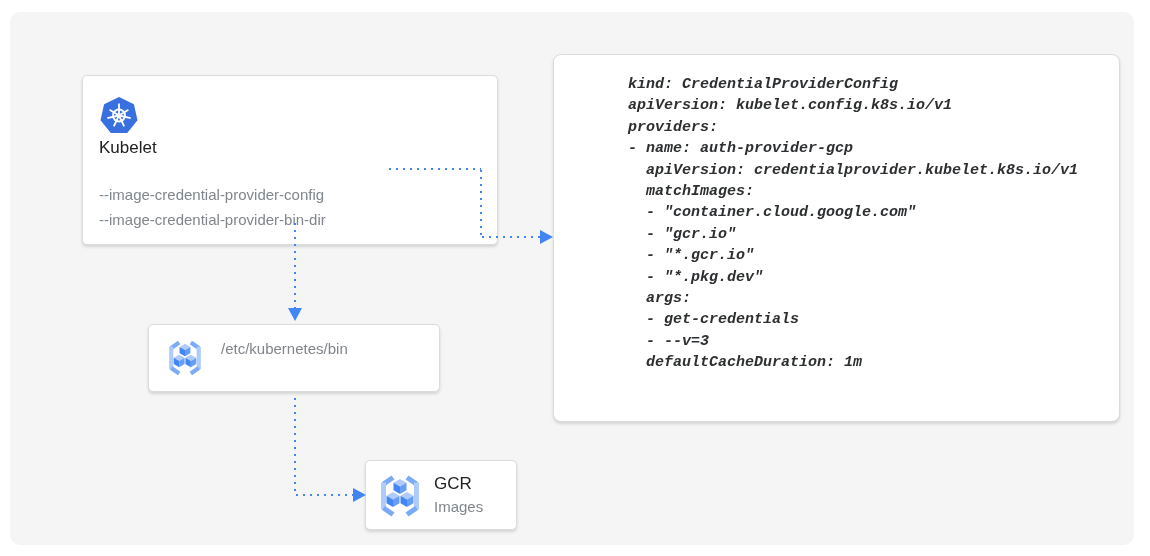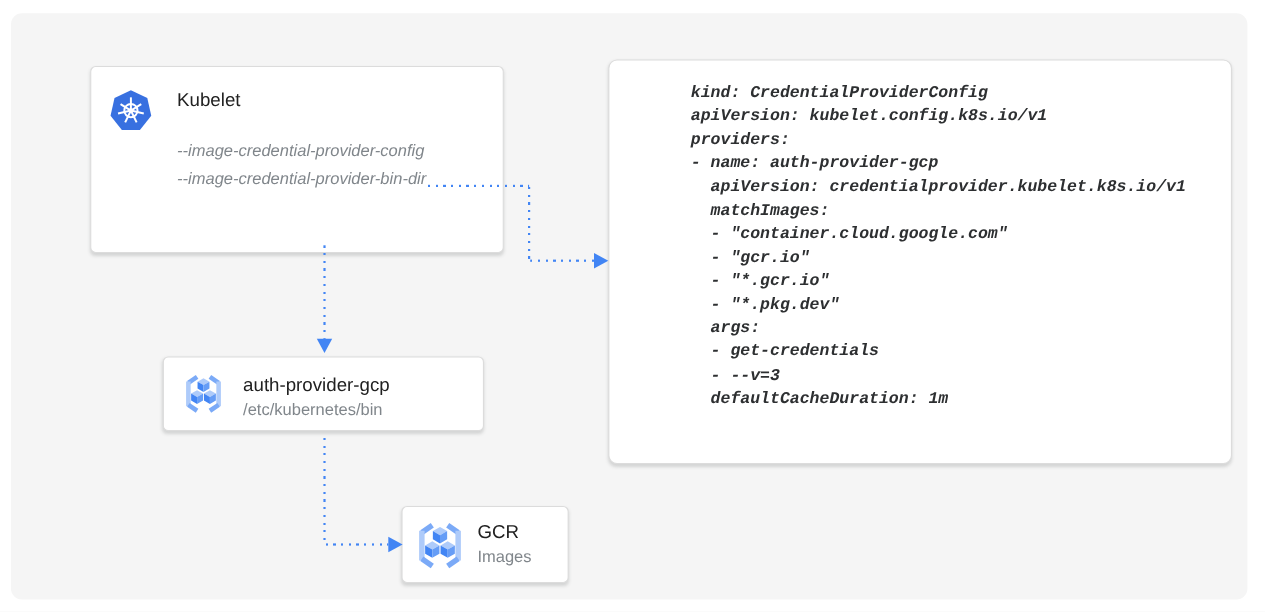--- a/index.html
+++ b/index.html
@@ -23,23 +23,23 @@
     border:1px solid #dcdcdc;border-radius:5px;
     box-shadow:0 2px 3px rgba(60,64,67,.18);
     display:flex;align-items:flex-start;
   }
   .node .icon-wrap{flex:0 0 auto;}
   .node .txt{display:flex;flex-direction:column;}
   .node-title{font-size:17px;color:#212121;line-height:24px;}
   .node-sub{font-size:15px;color:#80868b;line-height:21px;}
   .flags{font-size:15px;color:#80868b;line-height:25px;}
 
-  #kubelet-box{left:72px;top:48px;width:376px;height:170px;padding:18px 0 0 16px;}
+  #kubelet-box{left:72px;top:63px;width:416px;height:170px;padding:18px 0 0 16px;flex-direction:column;}
   #kubelet-box .icon-wrap{width:40px;height:40px;margin-right:22px;margin-top:2px;}
-  #kubelet-box .flags{margin-top:22px;font-style:italic;}
+  #kubelet-box .flags{margin-top:22px;}
 
   #auth-box{left:138px;top:312px;width:292px;height:68px;padding:13px 0 0 16px;}
   #auth-box .icon-wrap{width:40px;height:40px;margin-right:16px;}
 
   #gcr-box{left:355px;top:448px;width:152px;height:70px;padding:11px 16px 0 10px;}
   #gcr-box .icon-wrap{width:48px;height:48px;margin-right:10px;}
 
   
   .code-panel{
     position:absolute;left:543px;top:42px;width:567px;height:368px;
@@ -118,21 +118,20 @@
           <polygon points="17,20 23.5,23.8 17,27.5 10.5,23.8" fill="#aecbfa"></polygon>
           <polygon points="10.5,23.8 17,27.5 17,35 10.5,31.3" fill="#4285f4"></polygon>
           <polygon points="23.5,23.8 17,27.5 17,35 23.5,31.3" fill="#669df6"></polygon>
           <polygon points="31,20 37.5,23.8 31,27.5 24.5,23.8" fill="#aecbfa"></polygon>
           <polygon points="24.5,23.8 31,27.5 31,35 24.5,31.3" fill="#4285f4"></polygon>
           <polygon points="37.5,23.8 31,27.5 31,35 37.5,31.3" fill="#669df6"></polygon>
         </g>
       </svg>
     </div>
     <div class="txt">
-      <div class="node-title">auth-provider-gcp</div>
       <div class="node-sub">/etc/kubernetes/bin</div>
     </div>
   </div>
 
   <div class="node" id="gcr-box">
     <div class="icon-wrap">
       <svg viewBox="0 0 48 48" width="48" height="48">
         <g stroke-width="5" fill="none" stroke-linecap="butt">
           <path d="M17,5.5 L7.5,12" stroke="#7baaf7"></path>
           <path d="M7.5,10.5 L7.5,37.5" stroke="#aecbfa"></path>

